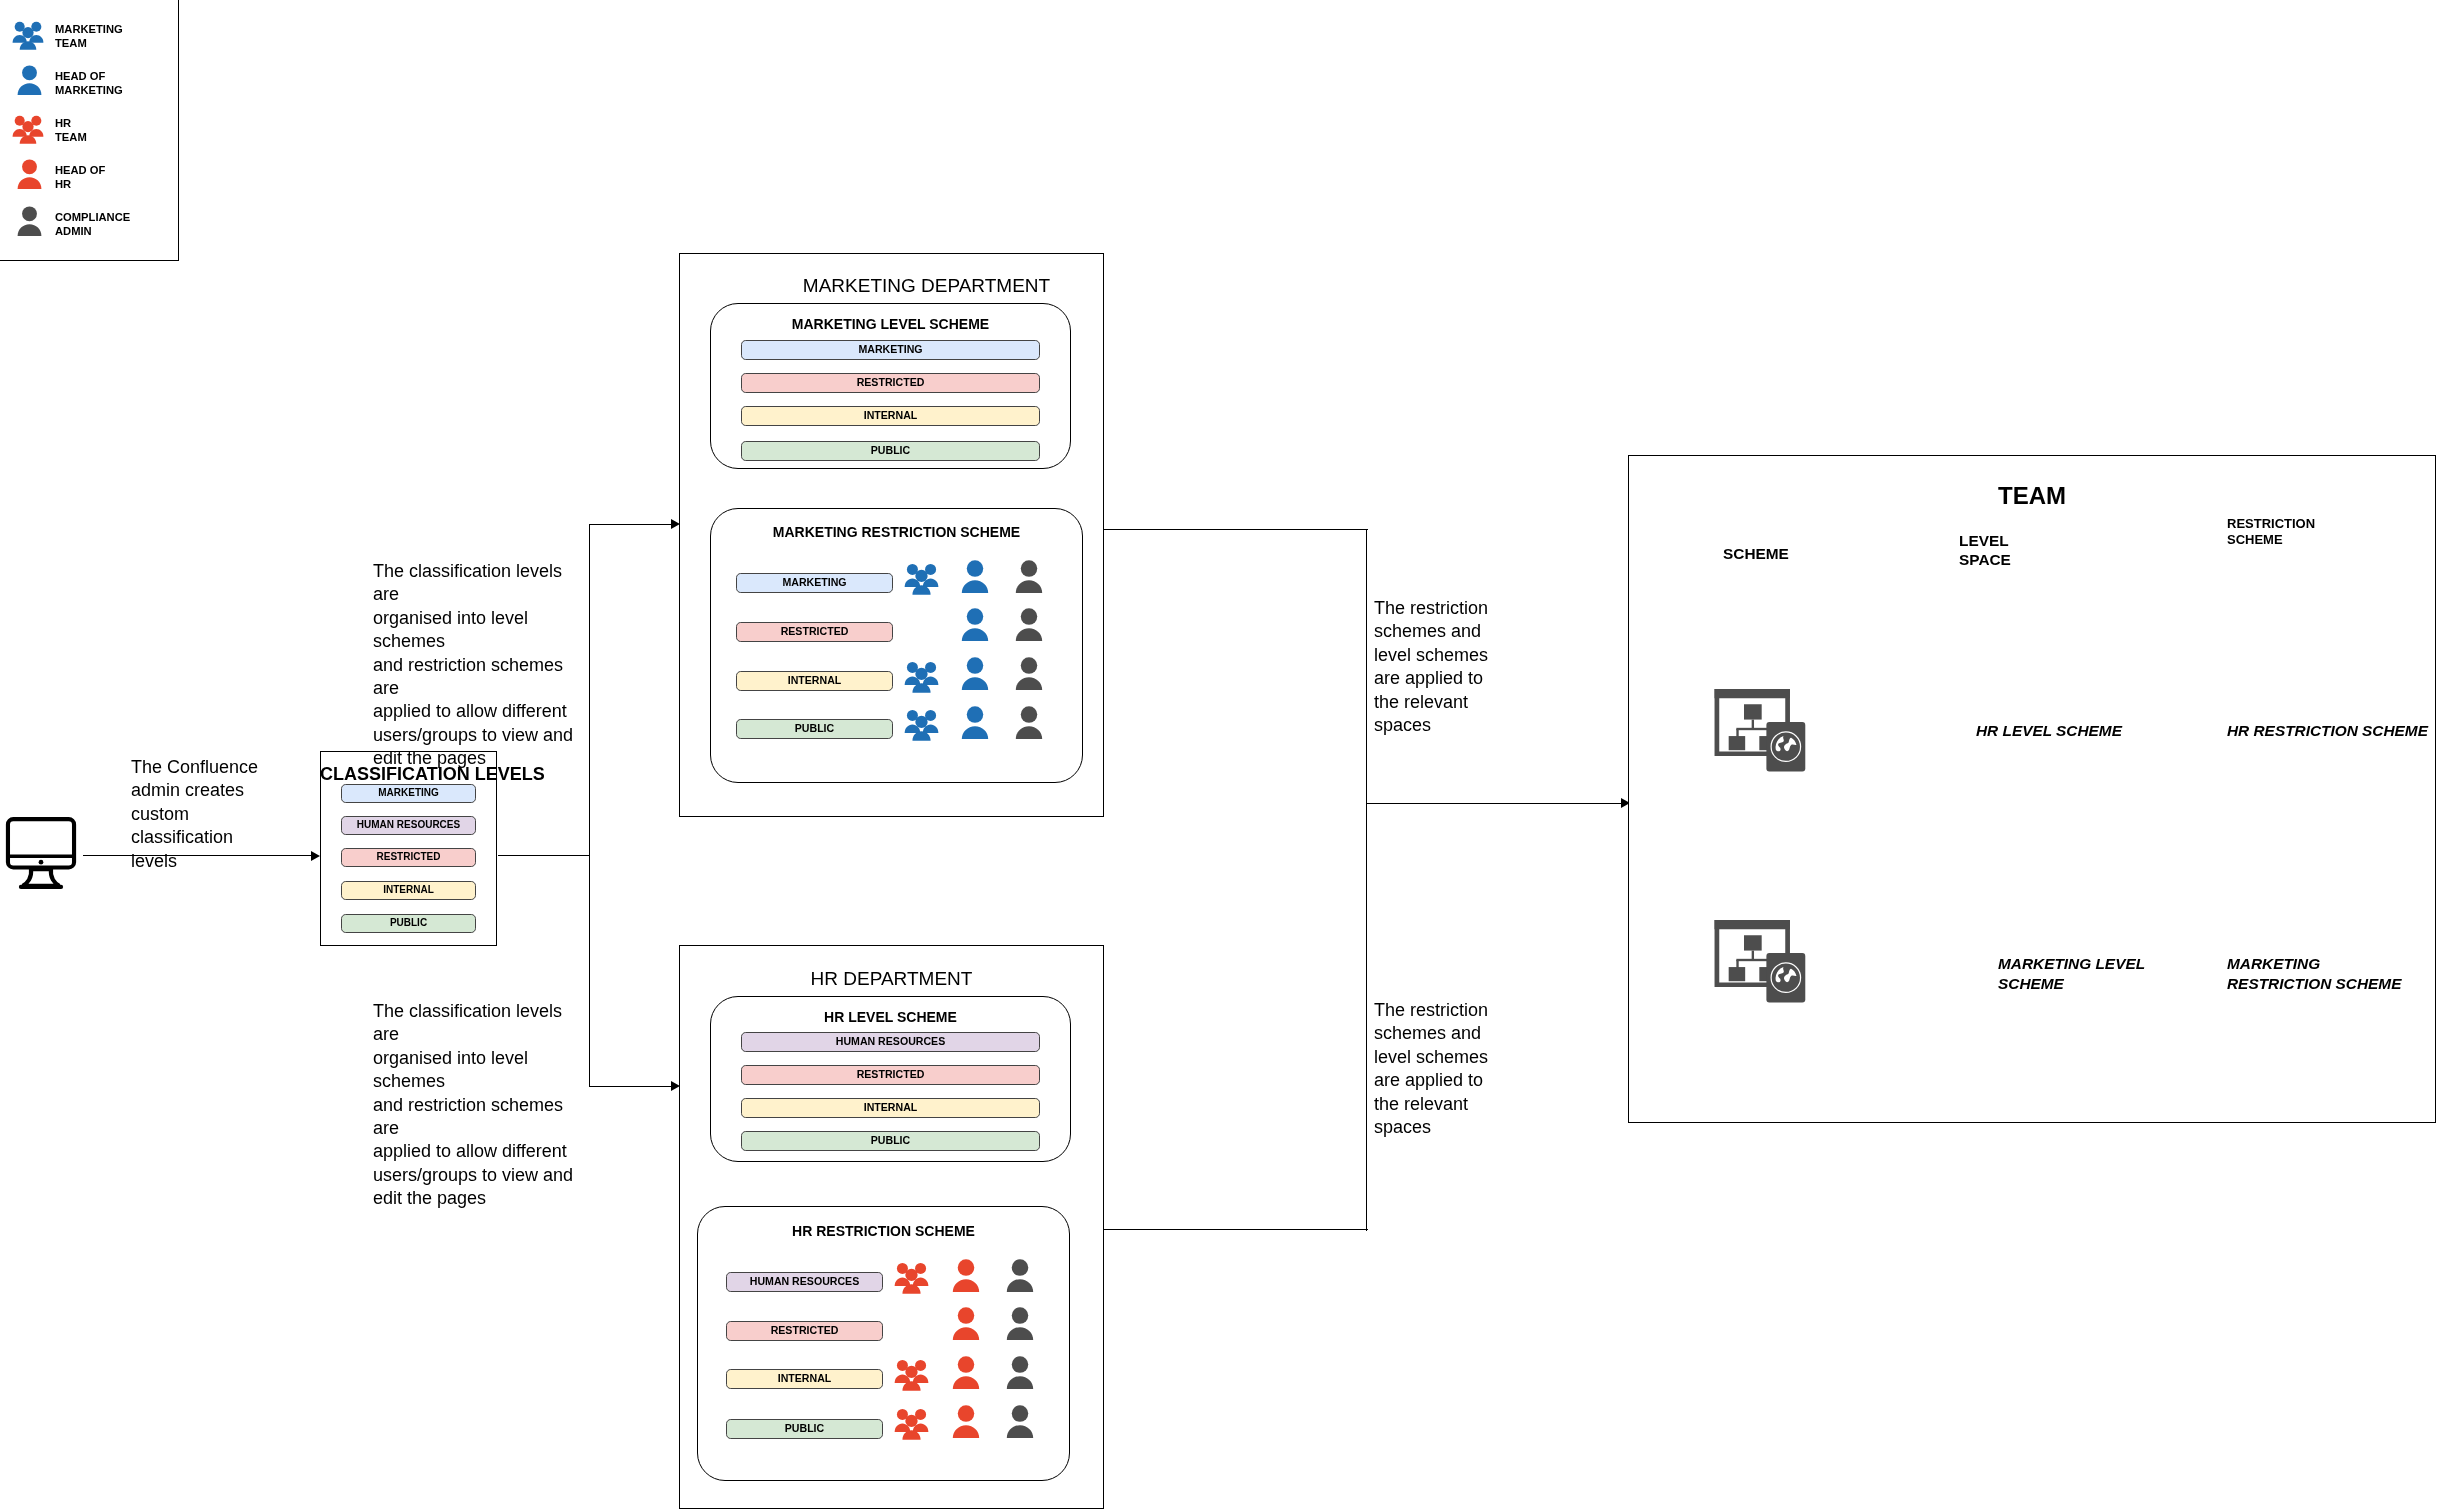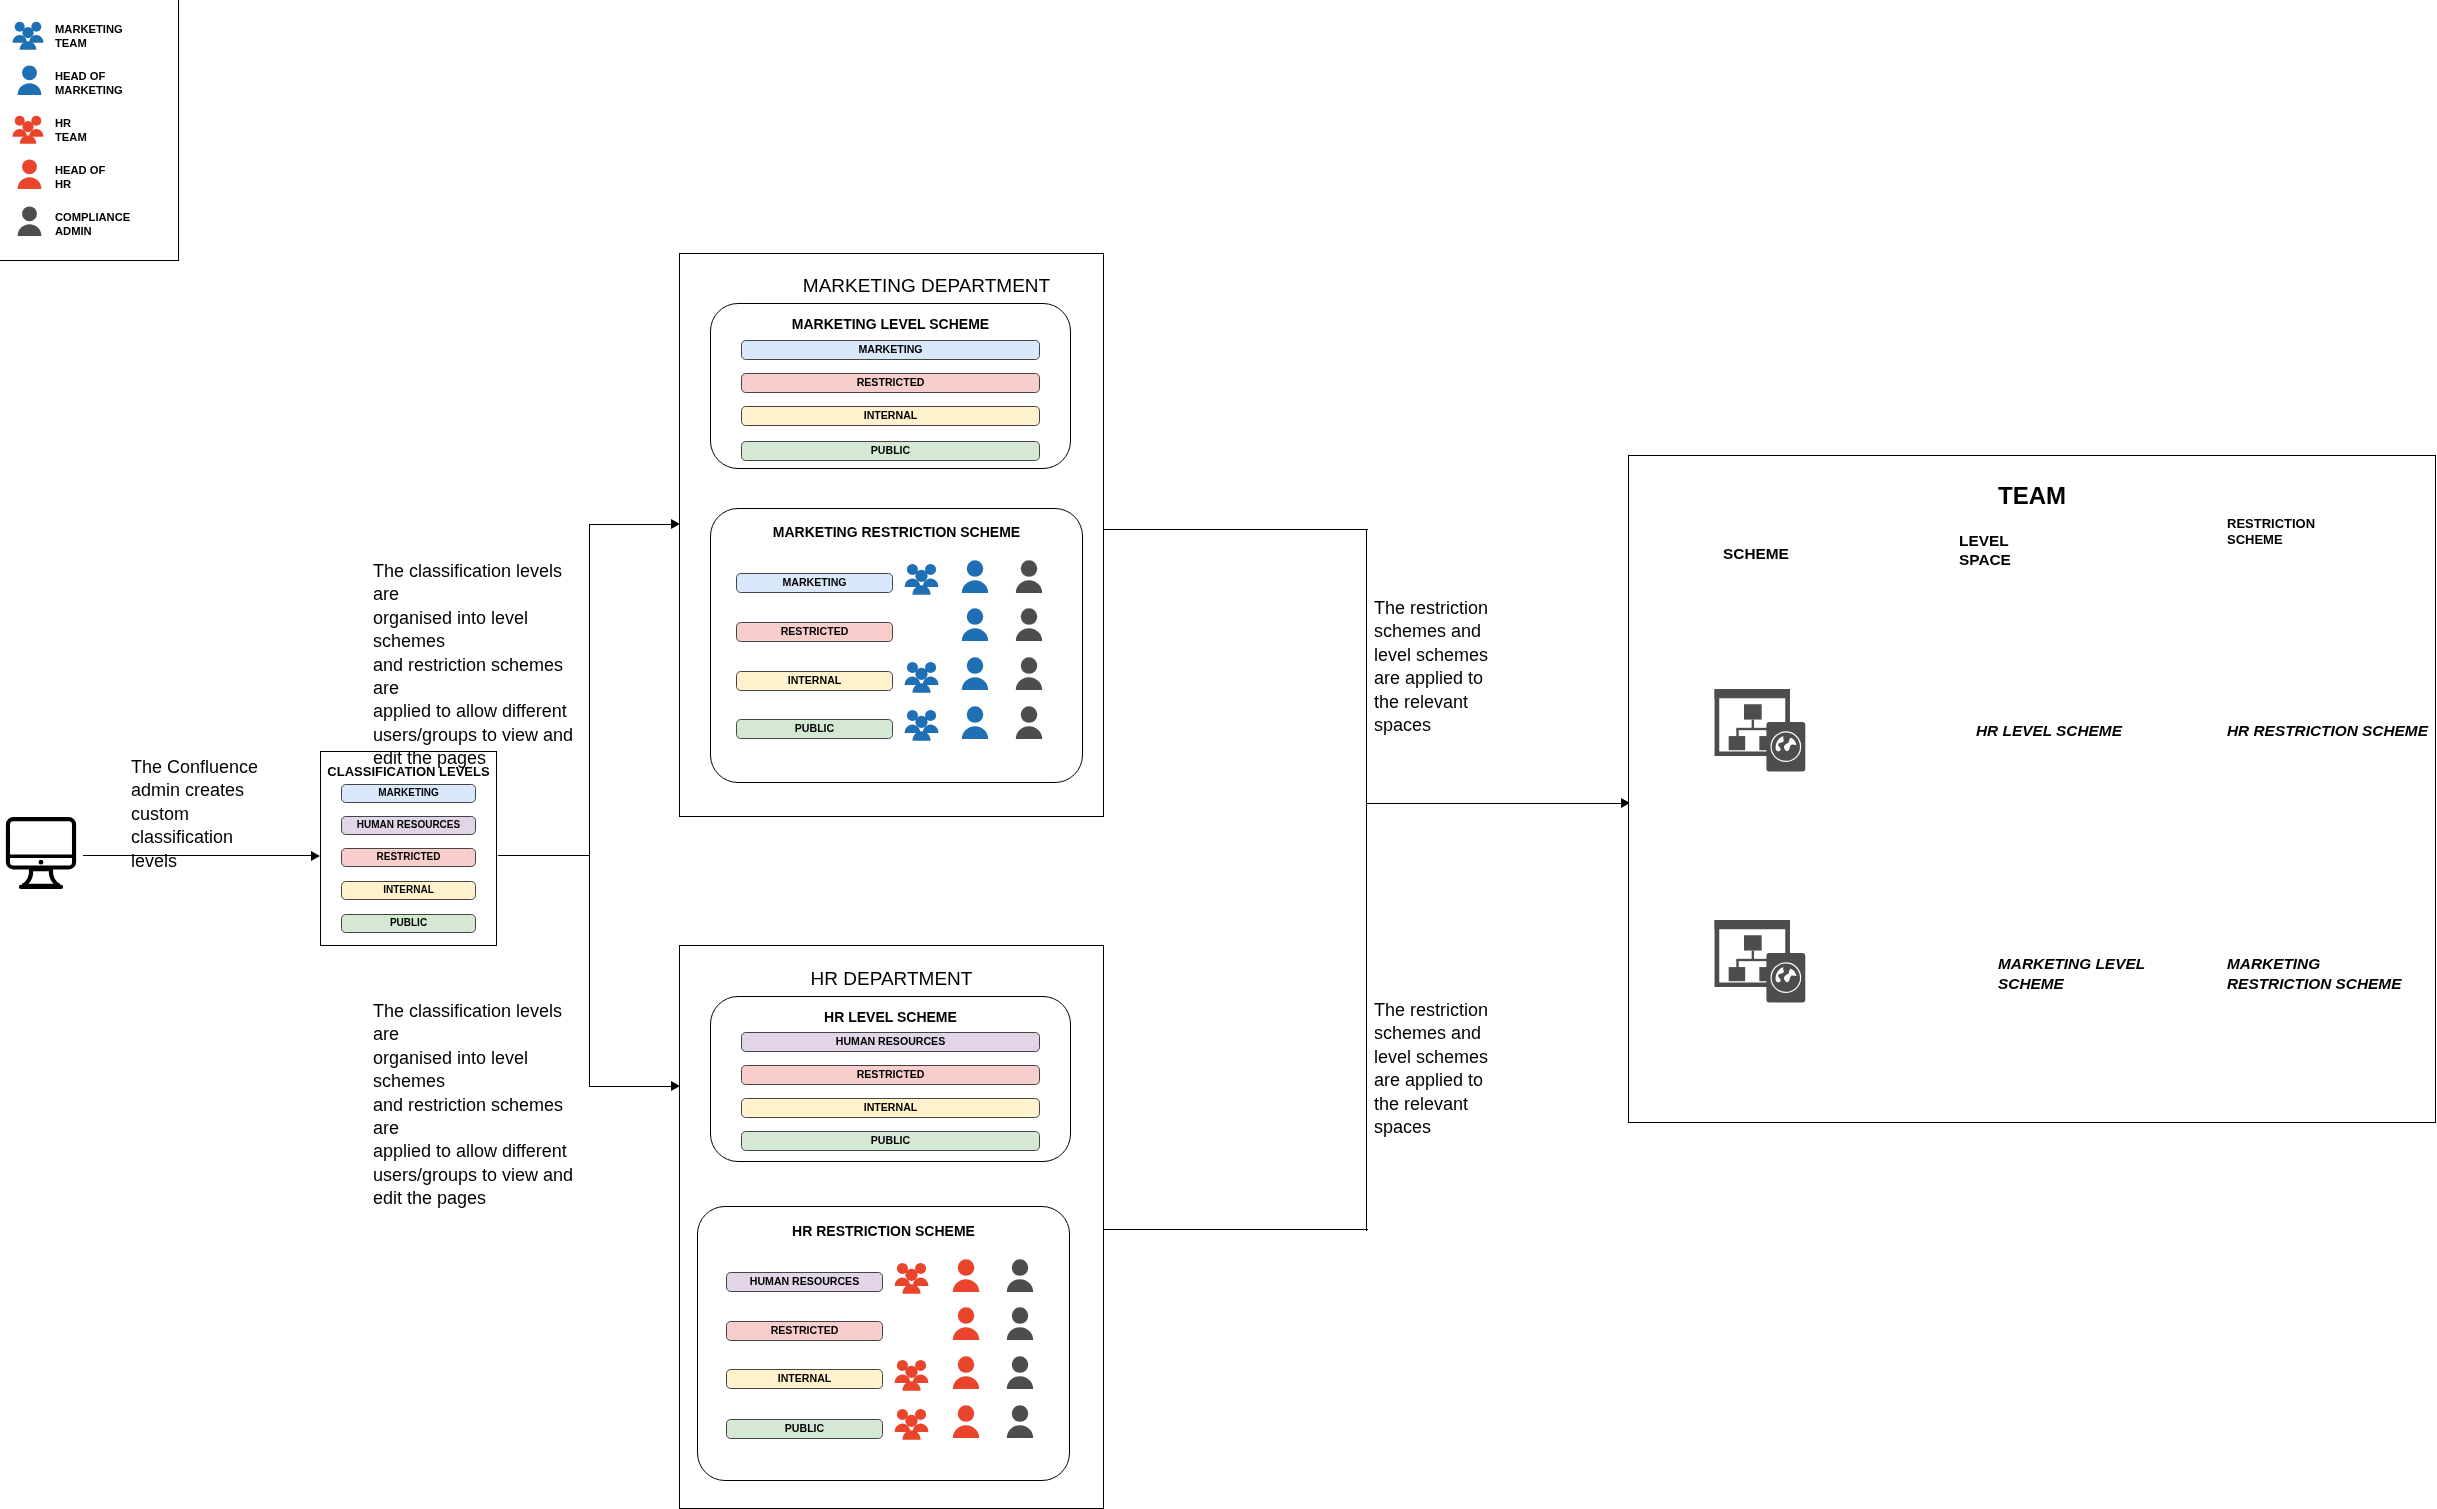--- a/index.html
+++ b/index.html
@@ -104,21 +104,21 @@
     <path d="M44 90c2 14 -6 24 -14 28 h62 c-8 -4 -16 -14 -14 -28z" fill="none" stroke="#000" stroke-width="7"></path>
     <line x1="27" y1="120" x2="95" y2="120" stroke="#000" stroke-width="7" stroke-linecap="round"></line>
   </svg>
 </div>
 <div class="abs note" style="left:131px;top:756px;width:154px;">The Confluence
 admin creates
 custom classification
 levels</div>
 
 <div class="abs bx" style="left:320px;top:751px;width:177px;height:195px;"></div>
-<div class="abs ttl" style="left:320px;top:764px;width:177px;font-size:13px;">CLASSIFICATION LEVELS</div>
+<div class="abs ttl" style="left:320px;top:764px;width:177px;font-size:18px;">CLASSIFICATION LEVELS</div>
 <div class="abs chip" style="left:341px;top:784px;width:135px;height:19px;background:#dae8fc;font-size:10px;">MARKETING</div>
 <div class="abs chip" style="left:341px;top:816px;width:135px;height:19px;background:#e1d5e7;font-size:10px;">HUMAN RESOURCES</div>
 <div class="abs chip" style="left:341px;top:848px;width:135px;height:19px;background:#f8cecc;font-size:10px;">RESTRICTED</div>
 <div class="abs chip" style="left:341px;top:881px;width:135px;height:19px;background:#fff2cc;font-size:10px;">INTERNAL</div>
 <div class="abs chip" style="left:341px;top:914px;width:135px;height:19px;background:#d5e8d4;font-size:10px;">PUBLIC</div>
 
 <div class="ln hl" style="left:83px;top:855px;width:228px;"></div>
 <div class="arrow-r" style="left:311px;top:851px;"></div>
 
 <div class="ln hl" style="left:498px;top:855px;width:92px;"></div>

